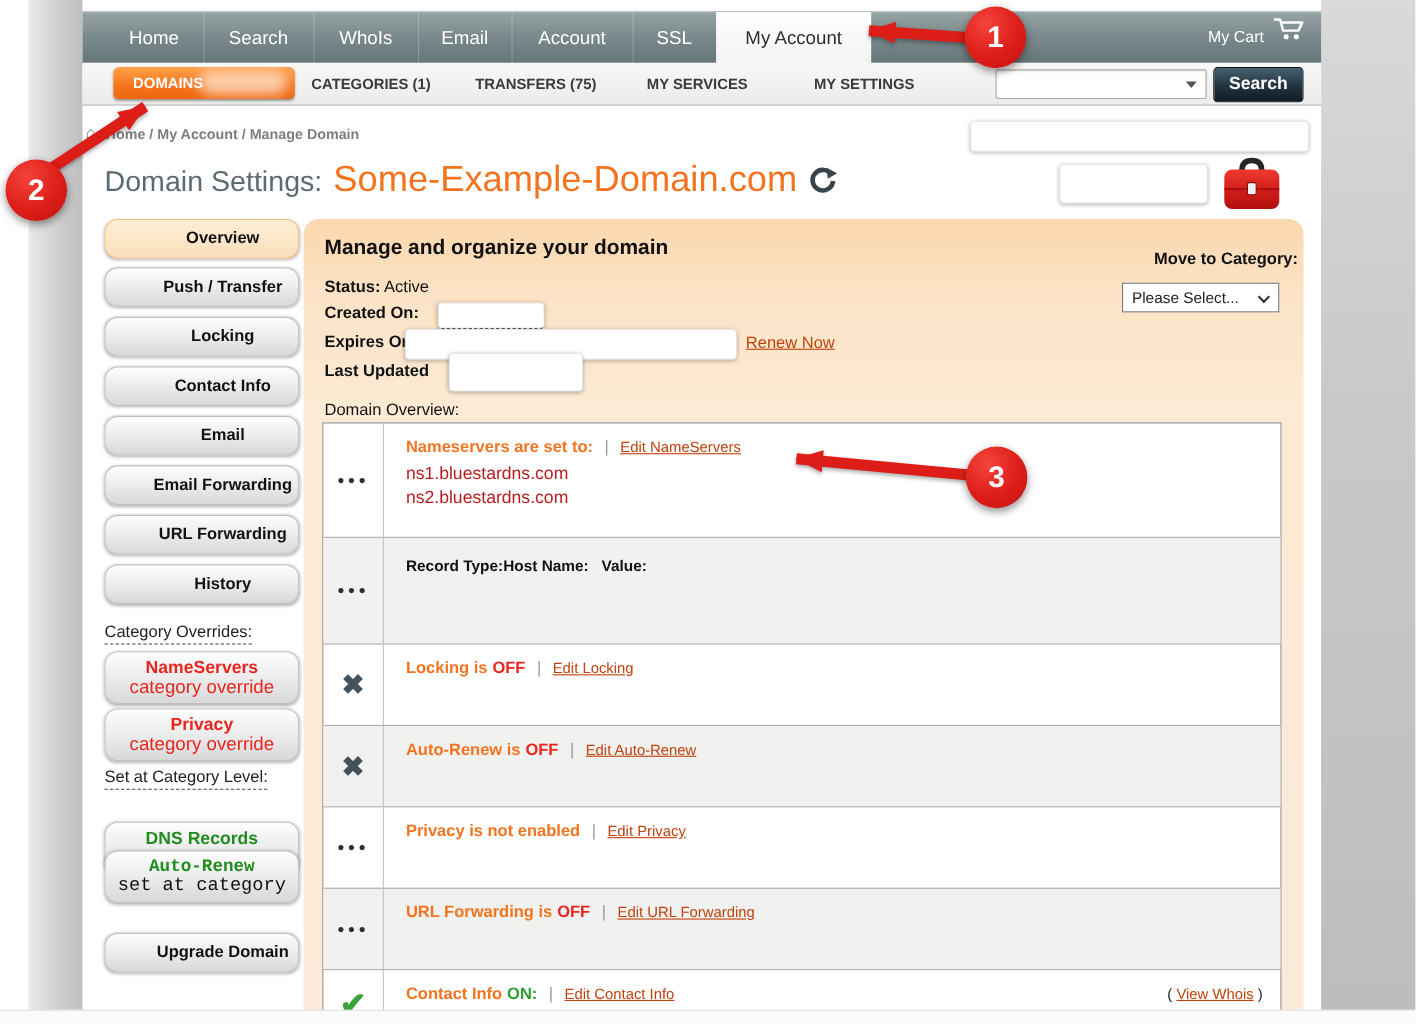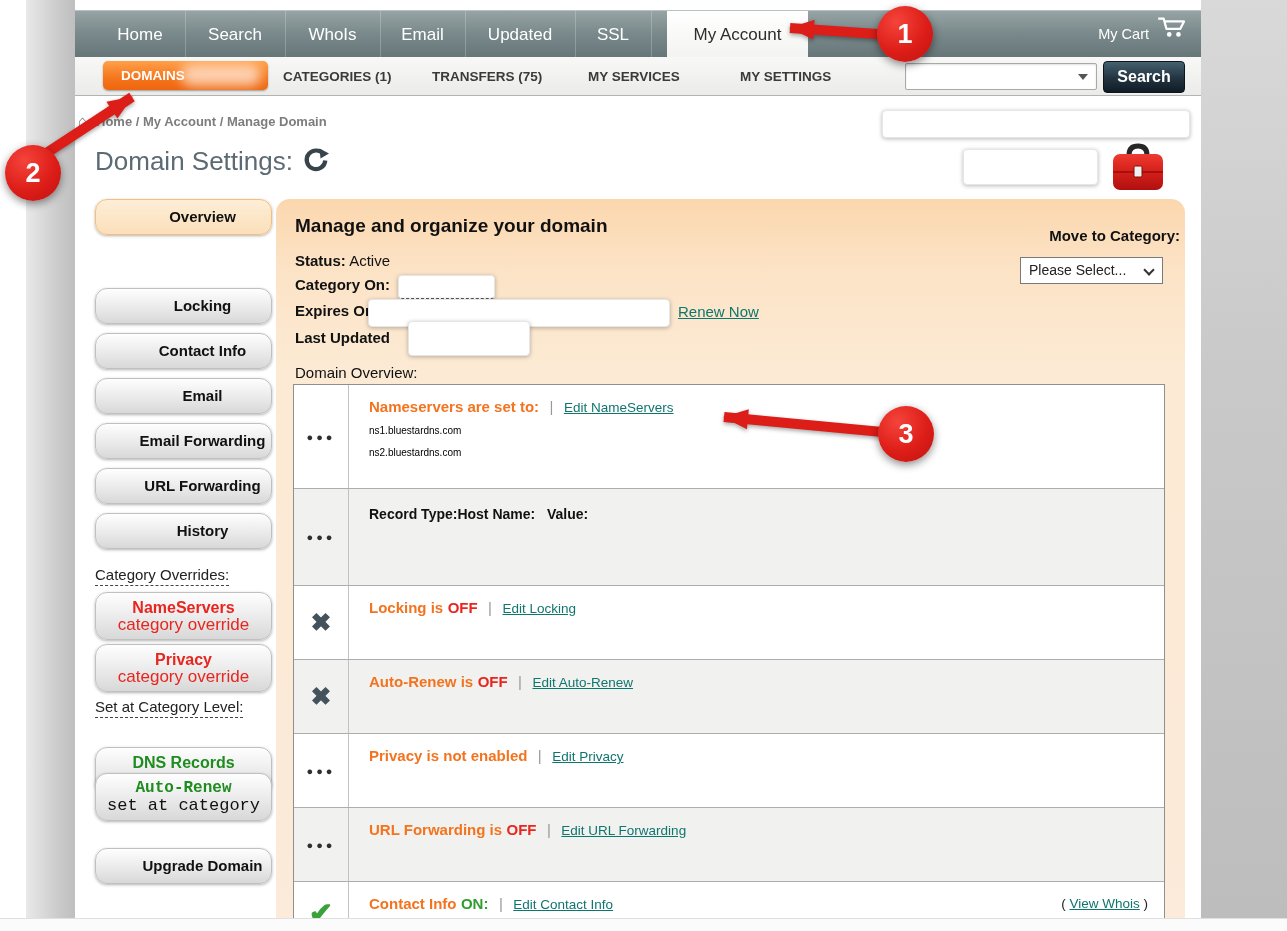--- a/index.html
+++ b/index.html
@@ -8,21 +8,21 @@
   .abs{position:absolute;}
 
   
   #left-strip{left:26px;top:0;width:49px;height:918px;background:linear-gradient(90deg,#e9e9e9,#c9c9c9 70%,#bfbfbf);}
   #right-strip{left:1201px;top:0;width:86px;height:918px;background:linear-gradient(180deg,#d9d9d9,#c9c9c9 40%,#bdbdbd);}
   #bottom-band{left:0;top:918px;width:1287px;height:13px;background:#fbfbfb;border-top:1px solid #e0e0e0;z-index:40;}
 
   
   #topnav{left:75px;top:10px;width:1126px;height:47px;background:linear-gradient(180deg,#97a4a5,#7b8a8c 45%,#667678);border-top:1px solid #b9c2c3;}
   .tab{position:absolute;top:0;height:47px;line-height:47px;text-align:center;color:#fff;font-size:17px;border-right:1px solid rgba(255,255,255,.22);cursor:pointer;}
-  .tab-active{background:linear-gradient(180deg,#ffffff,#f3f3f1);color:#2d2d2d;border-right:none;margin-left:16px;}
+  .tab-active{background:linear-gradient(180deg,#ffffff,#f3f3f1);color:#2d2d2d;border-right:none;}
   #mycart{position:absolute;top:0;height:47px;line-height:47px;right:14px;color:#fff;font-size:14.5px;cursor:pointer;display:flex;align-items:center;gap:8px;}
 
   
   #subnav{left:75px;top:57px;width:1126px;height:38px;background:linear-gradient(180deg,#f8f8f7,#ebebe9);border-bottom:1px solid #b3b3b3;}
   .subitem{position:absolute;top:12px;font-size:13.5px;font-weight:bold;color:#3a3a3a;cursor:pointer;}
   #domains-btn{position:absolute;left:28px;top:4px;width:165px;height:29px;border-radius:5px;
     background:linear-gradient(180deg,#ffa04a,#f4751c 60%,#ee650e);box-shadow:0 1px 2px rgba(0,0,0,.35);
     color:#fff;font-weight:bold;font-size:13.5px;line-height:29px;padding-left:18px;box-sizing:border-box;cursor:pointer;overflow:hidden;}
   #domains-blur{position:absolute;left:78px;top:3px;width:80px;height:22px;border-radius:12px;background:rgba(255,235,220,.75);filter:blur(6px);}
   #subsearch-wrap{position:absolute;left:830px;top:6px;width:190px;height:25px;background:#fff;border:1px solid #a9a9a9;border-radius:2px;box-shadow:inset 0 1px 2px rgba(0,0,0,.12);}
@@ -54,40 +54,40 @@
   .sbtn-two .l2{font-weight:normal;font-size:17px;line-height:15px;}
   .red-t{color:#e8251f;}
   .green-t{color:#1f8c1f;}
   .side-label{position:absolute;left:95px;font-size:15px;color:#222;border-bottom:1px dashed #444;padding-bottom:2px;}
 
   
   #heading{left:295px;top:215px;font-size:19px;font-weight:bold;}
   .infoline{position:absolute;left:295px;font-size:15px;color:#111;}
   .infoline b{font-weight:bold;}
   #renew-link{left:678px;top:303px;font-size:15px;}
-  a.blue{color:#0f766e;text-decoration:underline;cursor:pointer;}
+  a.blue{color:#c2410c;text-decoration:underline;cursor:pointer;}
 
   #movecat-label{left:1000px;top:227px;width:180px;text-align:right;font-size:15px;font-weight:bold;}
   #movecat-select{left:1020px;top:257px;width:143px;height:27px;background:#fff;border:1px solid #7a7a7a;font-size:14px;color:#222;line-height:25px;padding-left:8px;box-sizing:border-box;cursor:pointer;}
   #movecat-chev{position:absolute;right:9px;top:8px;width:8px;height:8px;border-right:2.5px solid #333;border-bottom:2.5px solid #333;transform:rotate(45deg);box-sizing:border-box;}
 
   
   #ovtable{left:293px;top:384px;width:870px;border:1px solid #8f8f8f;background:#fff;}
   .trow{display:flex;border-top:1px solid #adadad;position:relative;}
   .trow:first-child{border-top:none;}
   .trow.alt{background:#f1f1ef;}
   .ticon{flex:0 0 54px;border-right:1px solid #c3c3c3;display:flex;align-items:center;justify-content:center;}
   .tbody{flex:1;padding:13px 16px 0 20px;box-sizing:border-box;}
   .otitle{font-size:15px;font-weight:bold;color:#f4731f;}
   .ostat-off{font-size:15px;font-weight:bold;color:#e8251f;}
   .ostat-on{font-size:15px;font-weight:bold;color:#2e9e2e;}
   .ostat-dash{font-size:15px;font-weight:bold;color:#111;border-bottom:1px dashed #333;}
   .sep{color:#999;margin:0 6px;font-size:15px;}
   .tlink{font-size:13.5px;}
-  .nsline{font-size:10px;line-height:22px;color:#000000;}
+  .nsline{font-size:16px;line-height:22px;color:#b91c1c;}
   .pre{white-space:pre-wrap;}
   .boldline{font-size:14px;font-weight:bold;margin-top:4px;}
   .dots{font-size:11px;letter-spacing:3px;color:#2f2f2f;text-shadow:0 1px 1px rgba(255,255,255,.7);}
   .xmark{font-size:25px;font-weight:bold;color:#44525c;}
   .check{font-size:29px;font-weight:bold;color:#3aa23a;}
   .whois{position:absolute;right:16px;top:14px;font-size:13.5px;color:#222;}
 
   
   .badge{position:absolute;width:56px;height:56px;border-radius:50%;z-index:60;
     background:radial-gradient(circle at 35% 28%,#f4443b,#dd1d18 55%,#c01310);color:#fff;font-weight:bold;font-size:27px;
@@ -101,21 +101,21 @@
 <div id="stage">
 
   <div class="abs" id="left-strip"></div>
   <div class="abs" id="right-strip"></div>
 
   <div class="abs" id="topnav">
     <div class="tab" style="left:20px;width:90px;">Home</div>
     <div class="tab" style="left:110px;width:100px;">Search</div>
     <div class="tab" style="left:210px;width:95px;">WhoIs</div>
     <div class="tab" style="left:305px;width:85px;">Email</div>
-    <div class="tab" style="left:390px;width:110px;">Updated</div>
+    <div class="tab" style="left:390px;width:110px;">Account</div>
     <div class="tab" style="left:500px;width:76px;">SSL</div>
     <div class="tab tab-active" style="left:576px;width:141px;">My Account</div>
     <div id="mycart">
       <span>My Cart</span>
       <span>
         <svg width="30" height="24" viewBox="0 0 32 26">
           <path d="M1 4 h6 l3 11 h15 l4 -8 H8" stroke="#fff" stroke-width="2.4" fill="none" stroke-linejoin="round"></path>
           <circle cx="13" cy="21" r="2.5" fill="#fff"></circle>
             <circle cx="23" cy="21" r="2.5" fill="#fff"></circle>
         </svg>
@@ -138,20 +138,21 @@
     </div>
     <div id="search-btn">Search</div>
   </div>
 
   <div class="abs" id="home-glyph">⌂</div>
   <div class="abs" id="breadcrumb">Home / My Account / Manage Domain</div>
   <div class="abs redaction" style="left:882px;top:110px;width:306px;height:26px;"></div>
 
   <div class="abs" id="title-row">
     <span id="title-prefix">Domain Settings:</span>
+    <span id="title-domain">Some-Example-Domain.com</span>
     <span id="refresh-icon">
       <svg width="26" height="26" viewBox="0 0 26 26">
         <path d="M21 8 A 9.3 9.3 0 1 0 22.3 13.5" fill="none" stroke="#37444c" stroke-width="4.2"></path>
         <polygon points="16.5,1.5 26,6.5 17.5,11.5" fill="#37444c"></polygon>
       </svg>
     </span>
   </div>
 
   <div class="abs redaction" style="left:963px;top:149px;width:133px;height:34px;"></div>
   <div class="abs" style="left:1108px;top:141px;">
@@ -166,20 +167,21 @@
       <path d="M21 14 q0 -9 9 -9 q9 0 9 9" fill="none" stroke="#262626" stroke-width="5" stroke-linecap="round"></path>
       <rect x="5" y="13" width="50" height="36" rx="7" fill="url(#redg)"></rect>
       <line x1="5" y1="31" x2="55" y2="31" stroke="#a80f0f" stroke-width="2"></line>
       <rect x="26" y="25" width="8" height="11" rx="1.5" fill="#f0f0f0" stroke="#7d0f0f"></rect>
     </svg>
   </div>
 
   <div class="abs" id="panel"></div>
 
   <div class="sbtn sbtn-one sbtn-active" style="top:199px;">Overview</div>
+  <div class="sbtn sbtn-one" style="top:243px;">Push / Transfer</div>
   <div class="sbtn sbtn-one" style="top:288px;">Locking</div>
   <div class="sbtn sbtn-one" style="top:333px;">Contact Info</div>
   <div class="sbtn sbtn-one" style="top:378px;">Email</div>
   <div class="sbtn sbtn-one" style="top:423px;">Email Forwarding</div>
   <div class="sbtn sbtn-one" style="top:513px;">History</div>
   <div class="sbtn sbtn-one" style="top:468px;">URL Forwarding</div>
 
   <div class="side-label" style="top:566px;">Category Overrides:</div>
   <div class="sbtn sbtn-two" style="top:592px;">
     <div class="l1 red-t">NameServers</div>
@@ -201,21 +203,21 @@
   </div>
 
   <div class="sbtn sbtn-one" style="top:848px;">Upgrade Domain</div>
 
   <div class="abs" id="heading">Manage and organize your domain</div>
   <div class="abs infoline" style="top:252px;">
     <b>Status:</b>
     <span>Active</span>
   </div>
   <div class="abs infoline" style="top:276px;">
-    <b>Category On:</b>
+    <b>Created On:</b>
   </div>
   <div class="abs redaction" style="left:398px;top:275px;width:95px;height:22px;border-bottom:1px dashed #555;"></div>
   <div class="abs infoline" style="top:302px;">
     <b>Expires On</b>
   </div>
   <div class="abs redaction" style="left:368px;top:299px;width:300px;height:26px;"></div>
   <a class="abs blue" id="renew-link">Renew Now</a>
   <div class="abs infoline" style="top:329px;">
     <b>Last Updated</b>
   </div>

